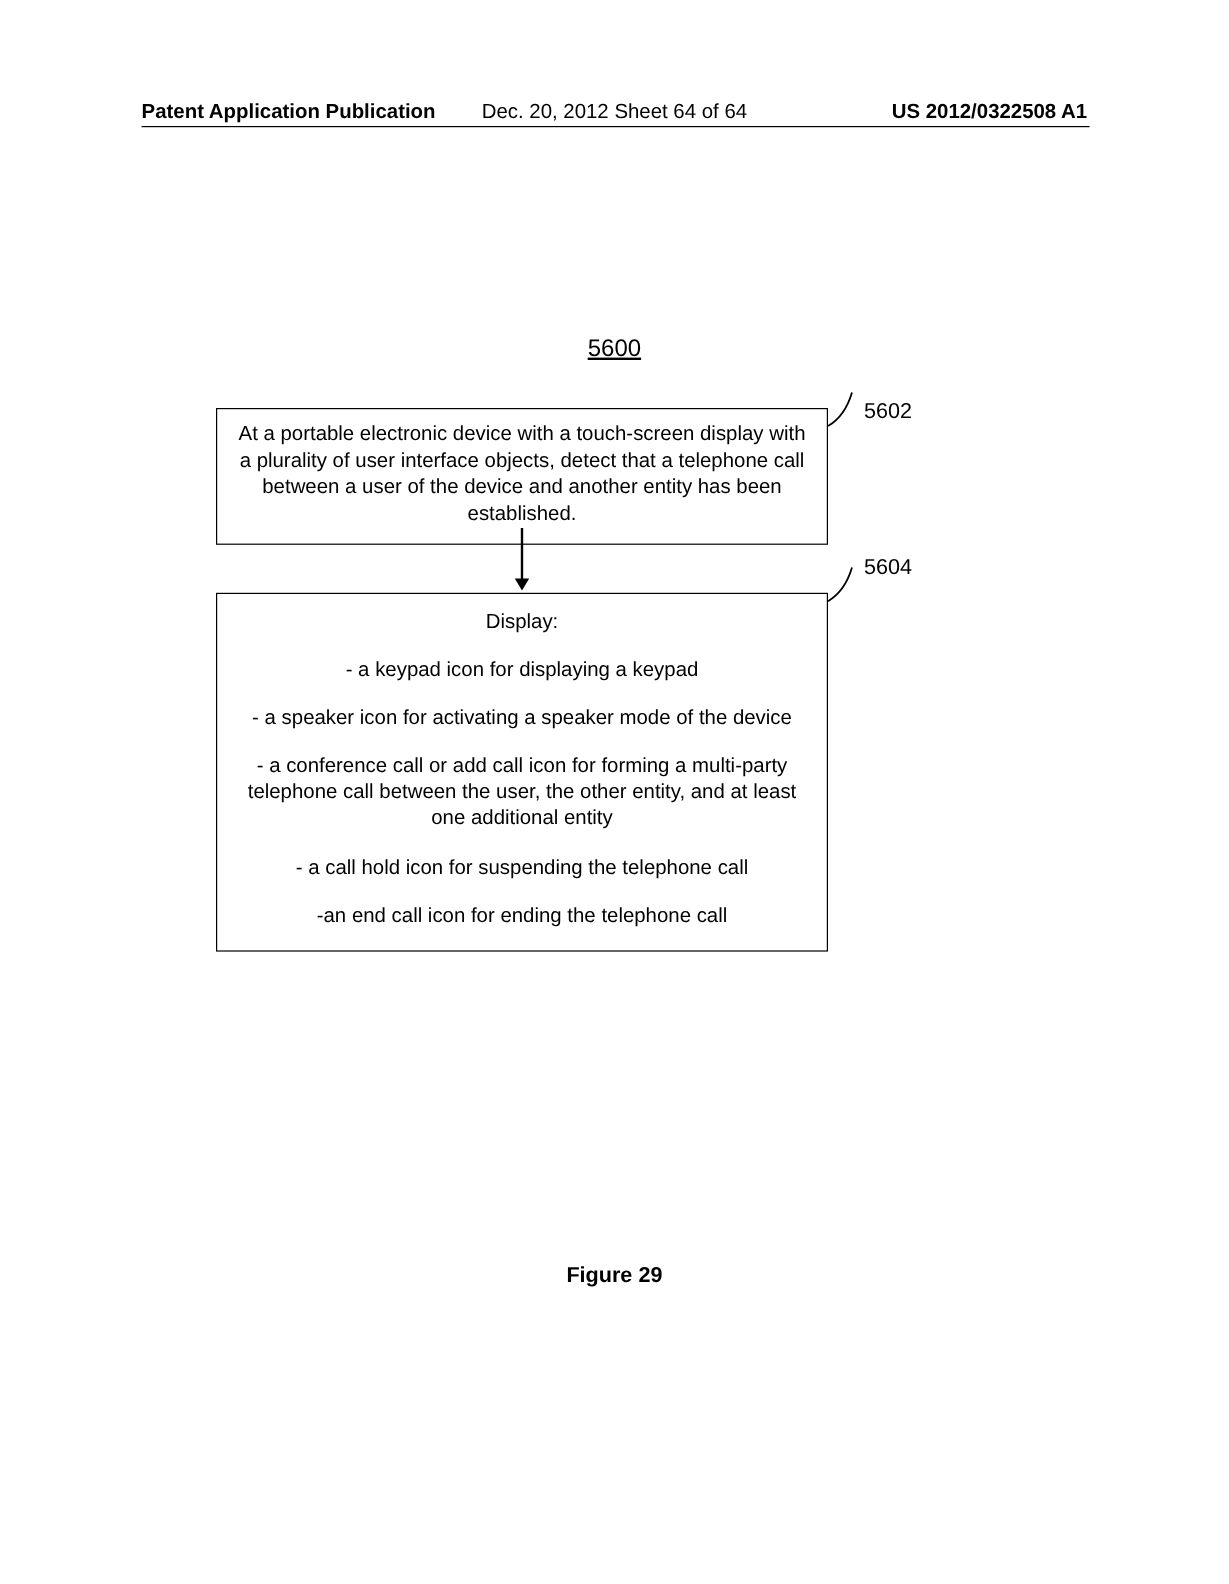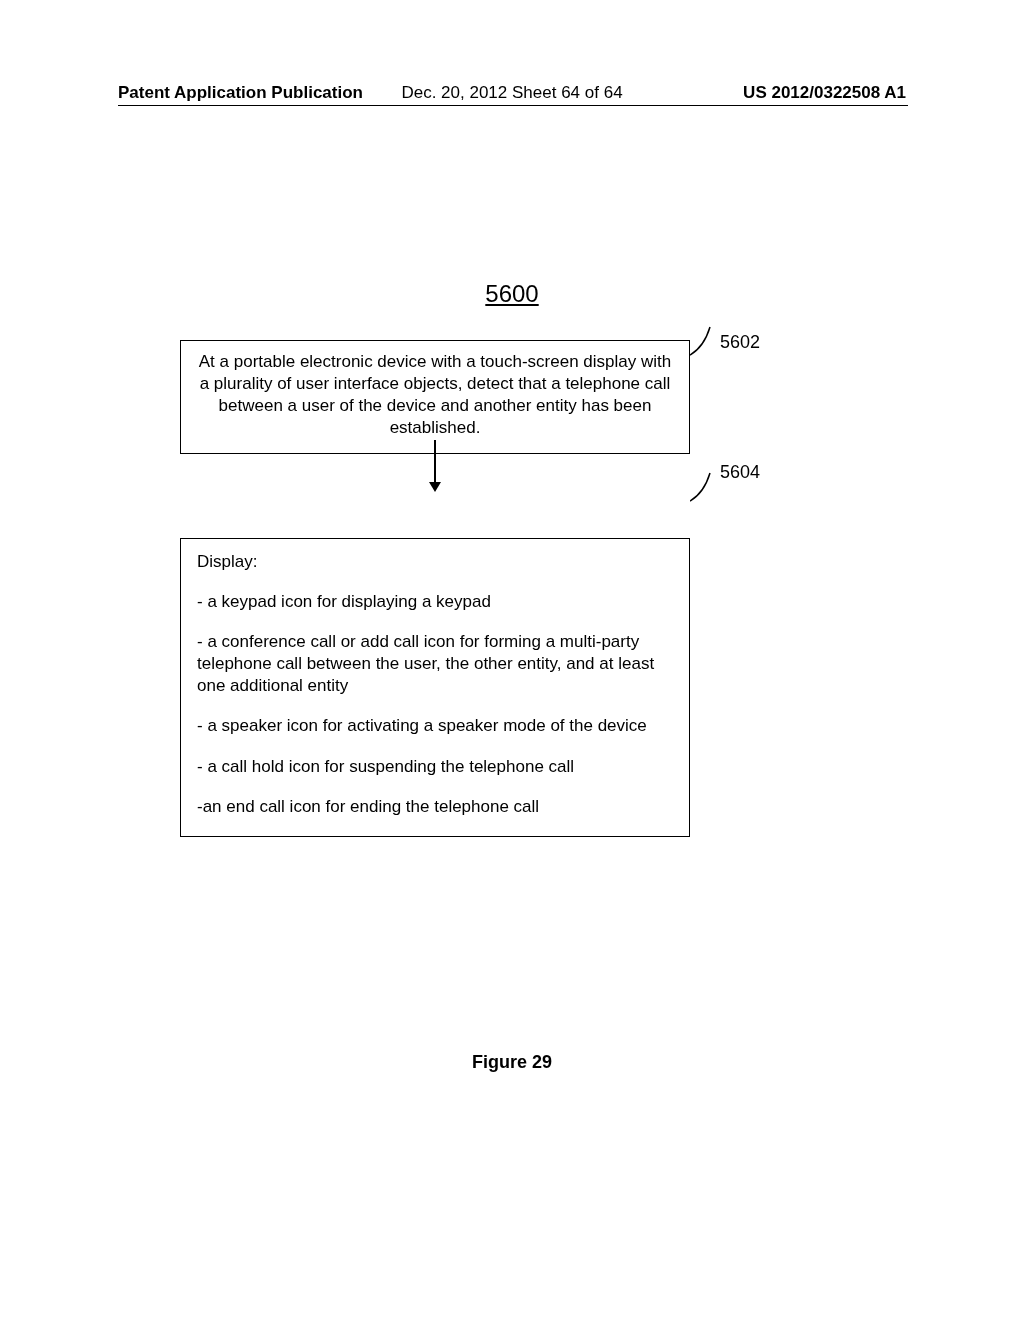--- a/index.html
+++ b/index.html
@@ -37,21 +37,21 @@
     top: 105px;
     left: 118px;
     width: 790px;
     border-top: 1.5px solid #000;
   }
   .diagram-number {
     position: absolute;
     top: 280px;
     left: 50%;
     transform: translateX(-50%);
-    font-size: 24px;
+    font-size: 20px;
     text-decoration: underline;
   }
   .box1 {
     position: absolute;
     top: 340px;
     left: 180px;
     width: 510px;
     border: 1.5px solid #000;
     padding: 10px 14px 14px 14px;
     text-align: center;
@@ -90,24 +90,24 @@
     border-right: 6px solid transparent;
     border-top: 10px solid #000;
   }
   .box2 {
     position: absolute;
     top: 494px;
     left: 180px;
     width: 510px;
     border: 1.5px solid #000;
     padding: 12px 16px 16px 16px;
+    text-align: center;
     font-size: 17px;
     line-height: 1.3;
     background: #fff;
-    margin-top: 44px;
   }
   .box2 .display-hdr {
     margin-bottom: 18px;
   }
   .box2 .item {
     margin-bottom: 18px;
   }
   .box2 .item.last { margin-bottom: 2px; }
   .ref2 {
     position: absolute;
@@ -150,22 +150,22 @@
   <path d="M 0 30 Q 14 22 20 2" stroke="#000" stroke-width="1.5" fill="none"></path>
 </svg>
 <div class="ref1">5602</div>
 
 <div class="arrow-line"></div>
 <div class="arrow-head"></div>
 
 <div class="box2">
   <div class="display-hdr">Display:</div>
   <div class="item">- a keypad icon for displaying a keypad</div>
+  <div class="item">- a speaker icon for activating a speaker mode of the device</div>
   <div class="item">- a conference call or add call icon for forming a multi-party telephone call between the user, the other entity, and at least one additional entity</div>
-  <div class="item">- a speaker icon for activating a speaker mode of the device</div>
   <div class="item">- a call hold icon for suspending the telephone call</div>
   <div class="item last">-an end call icon for ending the telephone call</div>
 </div>
 <svg class="curve2" viewBox="0 0 28 32">
   <path d="M 0 30 Q 14 22 20 2" stroke="#000" stroke-width="1.5" fill="none"></path>
 </svg>
 <div class="ref2">5604</div>
 
 <div class="figure-caption">Figure 29</div>
 

